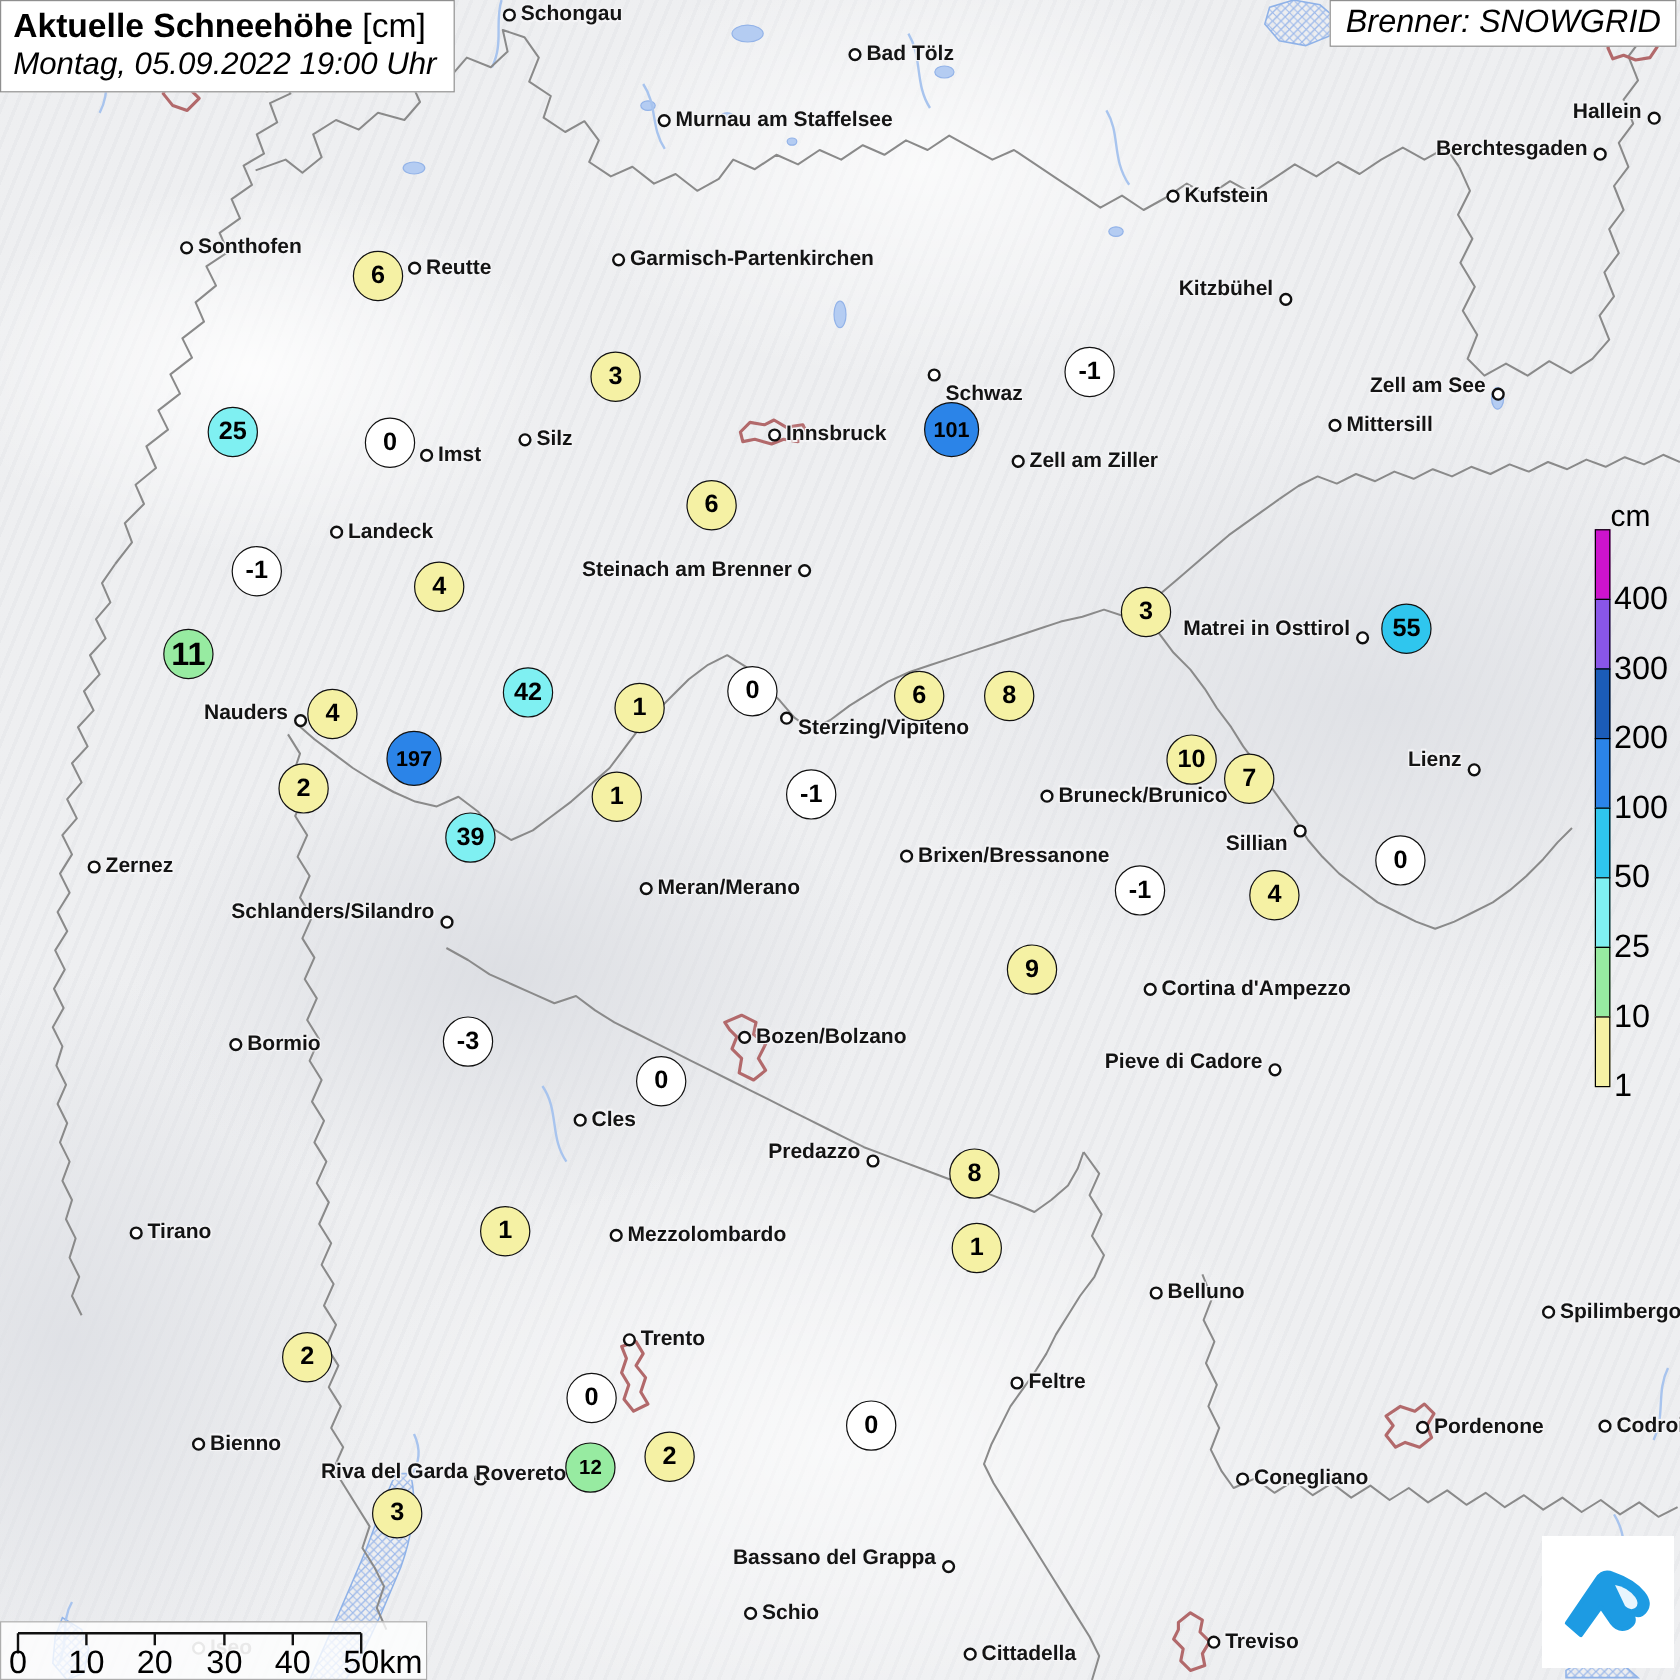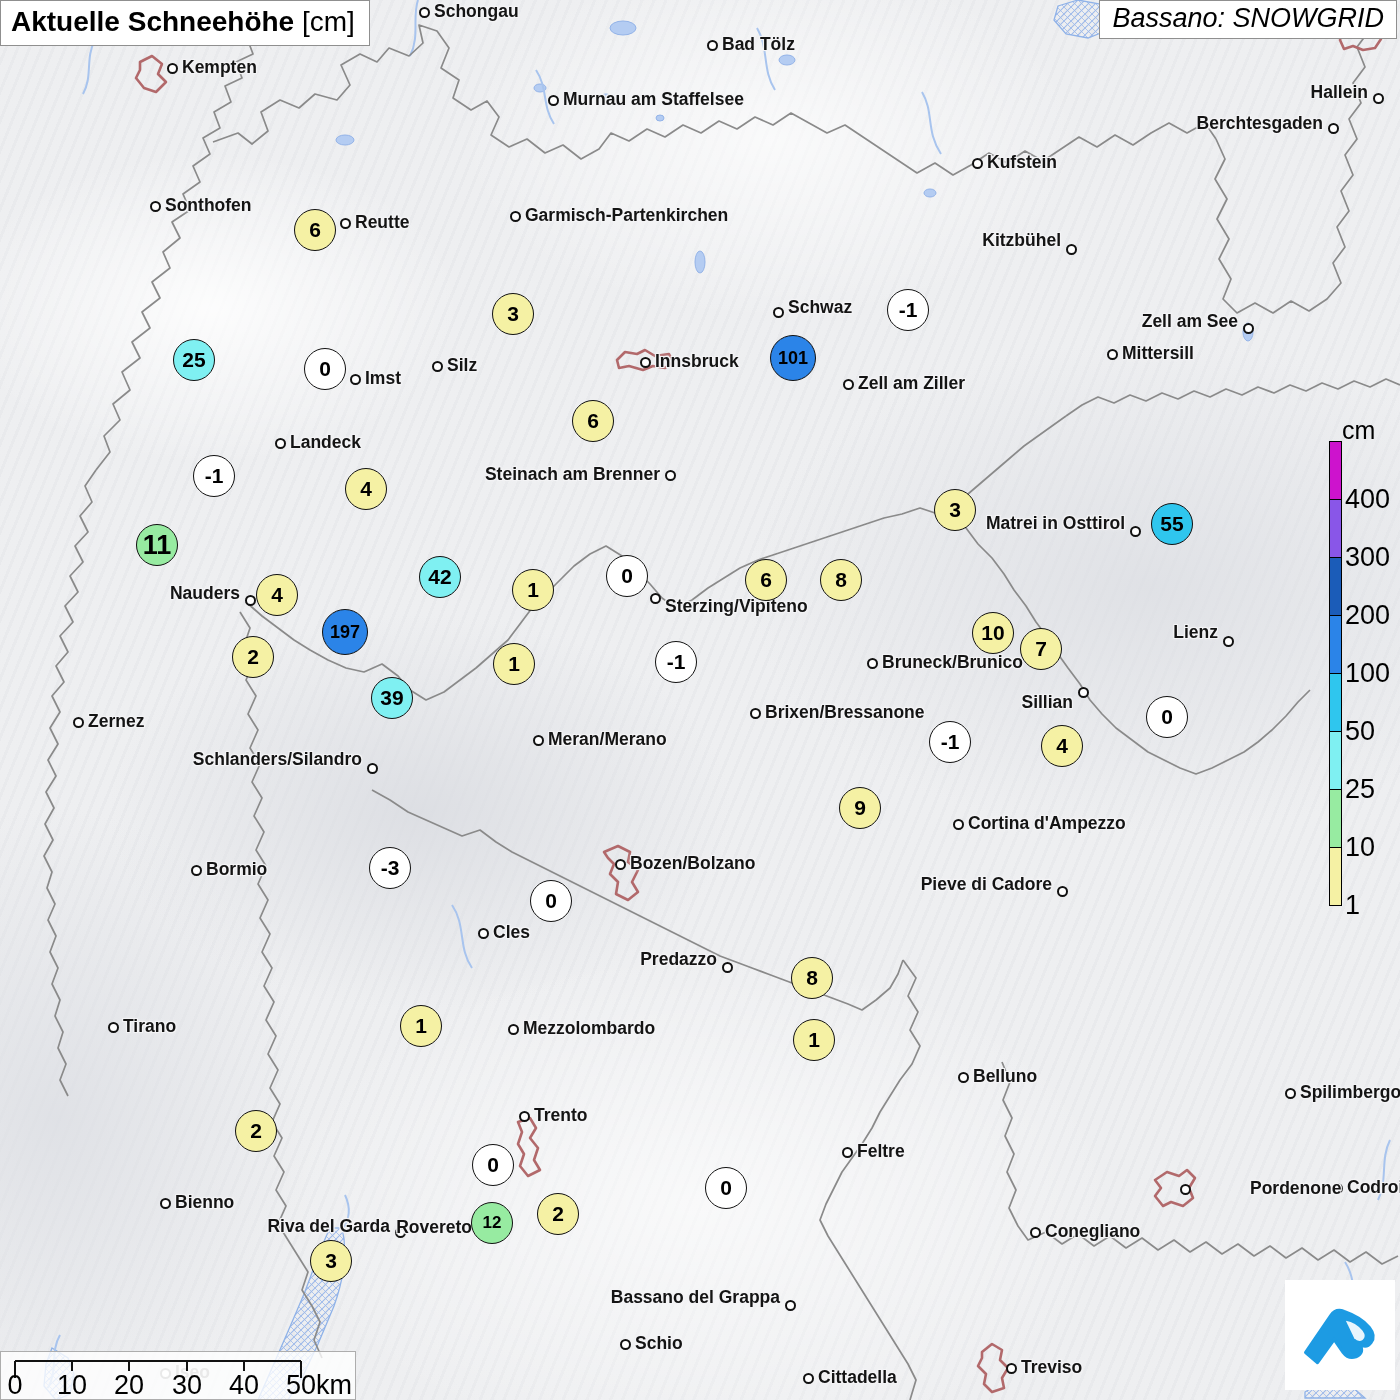--- a/index.html
+++ b/index.html
@@ -132,21 +132,21 @@
       <span class="city-label side-right" style="left: 987px; top: 163px;">Kufstein</span>
       <span class="city-marker" style="left: 149.5px; top: 200.5px;"></span>
       <span class="city-label side-right" style="left: 165px; top: 206px;">Sonthofen</span>
       <span class="city-marker" style="left: 339.5px; top: 217.5px;"></span>
       <span class="city-label side-right" style="left: 355px; top: 223px; text-align: right;">Reutte</span>
       <span class="city-marker" style="left: 509.5px; top: 210.5px;"></span>
       <span class="city-label side-right" style="left: 525px; top: 216px;">Garmisch-Partenkirchen</span>
       <span class="city-marker" style="left: 1065.5px; top: 243.5px;"></span>
       <span class="city-label side-left" style="left: 1061px; top: 241px;">Kitzbühel</span>
       <span class="city-marker" style="left: 772.5px; top: 306.5px;"></span>
-      <span class="city-label side-right" style="left: 788px; top: 308px;">Schwaz</span>
+      <span class="city-label side-right" style="left: 788px; top: 328px;">Schwaz</span>
       <span class="city-marker" style="left: 1242.5px; top: 322.5px;"></span>
       <span class="city-label side-left" style="left: 1238px; top: 322px;">Zell am See</span>
       <span class="city-marker" style="left: 639.5px; top: 356.5px;"></span>
       <span class="city-label side-right" style="left: 655px; top: 362px;">Innsbruck</span>
       <span class="city-marker" style="left: 1106.5px; top: 348.5px;"></span>
       <span class="city-label side-right" style="left: 1122px; top: 354px;">Mittersill</span>
       <span class="city-marker" style="left: 431.5px; top: 360.5px;"></span>
       <span class="city-label side-right" style="left: 447px; top: 366px;">Silz</span>
       <span class="city-marker" style="left: 349.5px; top: 373.5px;"></span>
       <span class="city-label side-right" style="left: 365px; top: 379px;">Imst</span>
@@ -196,21 +196,21 @@
       <span class="city-label side-right" style="left: 973px; top: 1077px;">Belluno</span>
       <span class="city-marker" style="left: 1284.5px; top: 1087.5px;"></span>
       <span class="city-label side-right" style="left: 1300px; top: 1093px;">Spilimbergo</span>
       <span class="city-marker" style="left: 518.5px; top: 1110.5px;"></span>
       <span class="city-label side-right" style="left: 534px; top: 1116px;">Trento</span>
       <span class="city-marker" style="left: 841.5px; top: 1146.5px;"></span>
       <span class="city-label side-right" style="left: 857px; top: 1152px;">Feltre</span>
       <span class="city-marker" style="left: 1331.5px; top: 1182.5px;"></span>
       <span class="city-label side-right" style="left: 1347px; top: 1188px;">Codroipo</span>
       <span class="city-marker" style="left: 1179.5px; top: 1183.5px;"></span>
-      <span class="city-label side-right" style="left: 1250px; top: 1189px;">Pordenone</span>
+      <span class="city-label side-right" style="left: 1195px; top: 1189px;">Pordenone</span>
       <span class="city-marker" style="left: 159.5px; top: 1197.5px;"></span>
       <span class="city-label side-right" style="left: 175px; top: 1203px;">Bienno</span>
       <span class="city-marker" style="left: 394.5px; top: 1226.5px;"></span>
       <span class="city-label side-left" style="left: 390px; top: 1227px;">Riva del Garda</span>
       <span class="city-marker" style="left: 476.5px; top: 1227.5px;"></span>
       <span class="city-label side-left" style="left: 472px; top: 1228px;">Rovereto</span>
       <span class="city-marker" style="left: 1029.5px; top: 1226.5px;"></span>
       <span class="city-label side-right" style="left: 1045px; top: 1232px;">Conegliano</span>
       <span class="city-marker" style="left: 784.5px; top: 1299.5px;"></span>
       <span class="city-label side-left" style="left: 780px; top: 1298px;">Bassano del Grappa</span>
@@ -285,23 +285,24 @@
         <div class="legend-lab" style="top: 673px;">100</div>
         <div class="legend-lab" style="top: 731px;">50</div>
         <div class="legend-lab" style="top: 789px;">25</div>
         <div class="legend-lab" style="top: 847px;">10</div>
         <div class="legend-lab" style="top: 905px;">1</div>
       </div>
   </div>
 
   <div class="titlebox">
     <div class="t1"><span class="b">Aktuelle Schneehöhe</span><span> [cm]</span></div>
+    <div class="t2">Montag, 05.09.2022 19:00 Uhr</div>
   </div>
 
-  <div class="modelbox"><span>Bassano: SNOWGRID</span></div>
+  <div class="modelbox"><span>Brenner: SNOWGRID</span></div>
 
   <div class="scalebar">
     <svg width="354" height="47">
       <line x1="14" y1="9" x2="300" y2="9" stroke="#111" stroke-width="2"></line>
       <line x1="14" y1="9" x2="14" y2="26" stroke="#111" stroke-width="2"></line>
       <line x1="71" y1="9" x2="71" y2="19" stroke="#111" stroke-width="2"></line>
       <line x1="128" y1="9" x2="128" y2="19" stroke="#111" stroke-width="2"></line>
       <line x1="186" y1="9" x2="186" y2="19" stroke="#111" stroke-width="2"></line>
       <line x1="243" y1="9" x2="243" y2="19" stroke="#111" stroke-width="2"></line>
       <line x1="300" y1="9" x2="300" y2="26" stroke="#111" stroke-width="2"></line>

